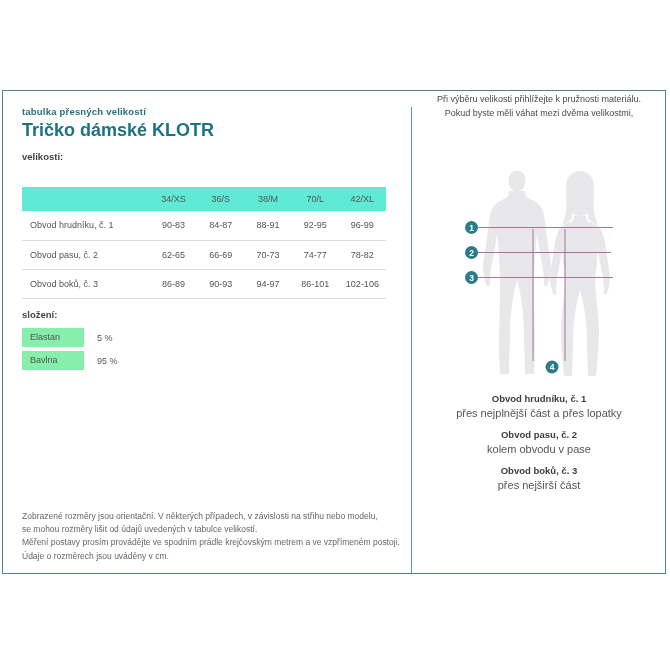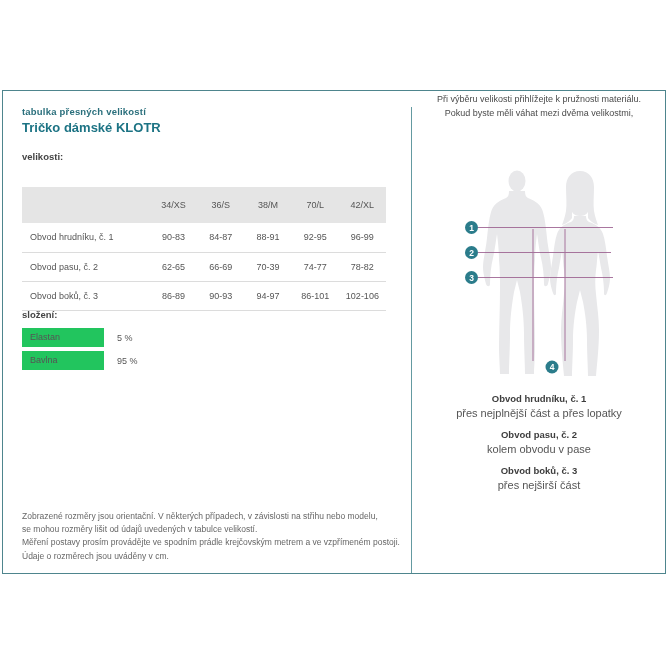--- a/index.html
+++ b/index.html
@@ -7,37 +7,37 @@
     font-family:"Liberation Sans", sans-serif; position:relative; overflow:hidden; }
 
   .frame { position:absolute; left:2px; top:90px; width:664px; height:484px;
     border:1px solid #4e858d; background:#ffffff; }
 
   .divider { position:absolute; left:411px; top:107px; width:1px; height:466px;
     background:#649aa1; }
 
   .category { position:absolute; left:22px; top:106px; font-size:9.5px; font-weight:bold;
     color:#2a6f7c; letter-spacing:.2px; }
-  .title { position:absolute; left:22px; top:120px; font-size:13px; font-weight:bold;
+  .title { position:absolute; left:22px; top:120px; font-size:18px; font-weight:bold;
     color:#1c7384; }
   .section-label { position:absolute; left:22px; font-size:9.5px; font-weight:bold; color:#454545;text-align:right; }
   .sizes-label { top:151px; }
   .comp-label { top:309px; }
 
   table.size-table { position:absolute; left:22px; top:187px; width:364px;
     border-collapse:collapse; table-layout:fixed; }
-  table.size-table th { background:#e5e5e5; font-weight:normal; height:36px;
+  table.size-table th { background:#5eead4; font-weight:normal; height:24px;
     font-size:9px; color:#555; text-align:center; }
   table.size-table th.lbl, table.size-table td.lbl { width:128px; text-align:left; padding-left:8px; }
   table.size-table td { height:29px; border-bottom:1px solid #dcdcdc;
     font-size:9px; color:#555; text-align:center; }
 
   .comp-wrap { position:absolute; left:22px; top:328px; width:250px; }
   .comp-row { display:flex; align-items:center; margin-bottom:4px; }
-  .comp-cell { width:82px; height:19px; line-height:19px; background:#22c55e;
+  .comp-cell { width:62px; height:19px; line-height:19px; background:#86efac;
     font-size:9px; color:#555; padding-left:8px; }
   .comp-val { margin-left:13px; font-size:9px; color:#555; }
 
   .disclaimer { position:absolute; left:22px; top:510px; width:382px;
     font-size:8.5px; line-height:13.2px; color:#666; }
 
   .right-col { position:absolute; left:413px; top:91px; width:252px; text-align:center; }
   .intro { margin-top:1px; font-size:9px; line-height:14.3px; color:#4a4a4a; }
 
   .figure-wrap { position:absolute; left:450px; top:168px; width:205px; height:215px; }
@@ -75,21 +75,21 @@
       <td>90-83</td>
       <td>84-87</td>
       <td>88-91</td>
       <td>92-95</td>
       <td>96-99</td>
     </tr>
     <tr>
       <td class="lbl">Obvod pasu, č. 2</td>
       <td>62-65</td>
       <td>66-69</td>
-      <td>70-39</td>
+      <td>70-73</td>
       <td>74-77</td>
       <td>78-82</td>
     </tr>
     <tr>
       <td class="lbl">Obvod boků, č. 3</td>
       <td>86-89</td>
       <td>90-93</td>
       <td>94-97</td>
       <td>86-101</td>
       <td>102-106</td>

